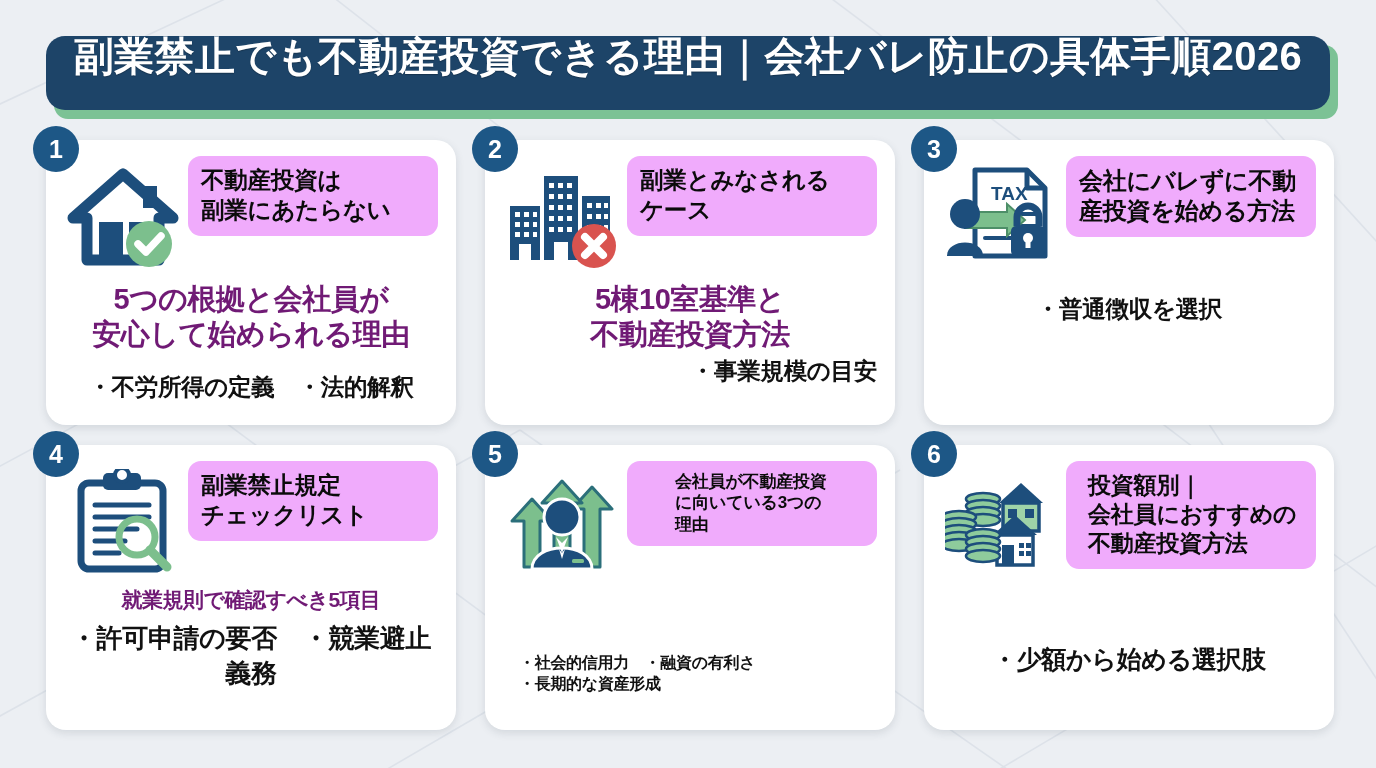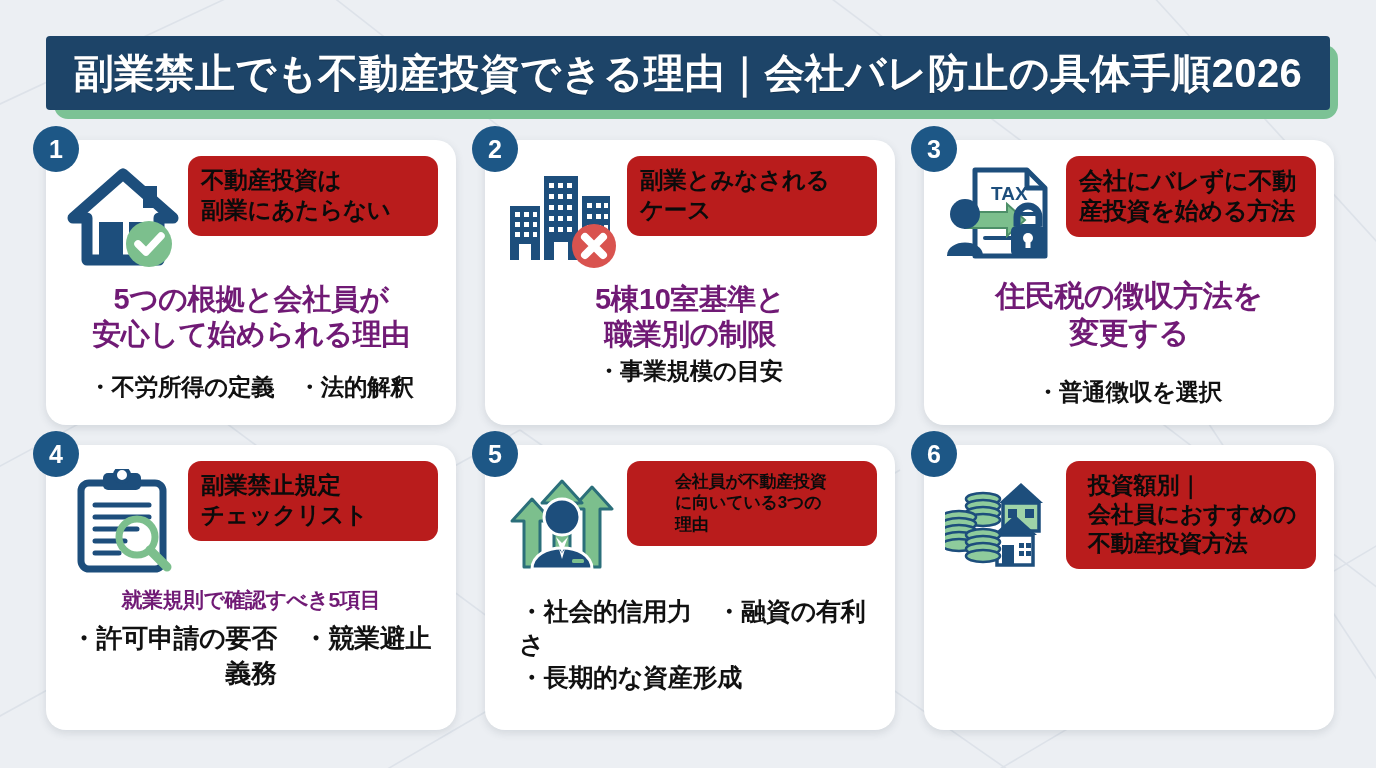--- a/index.html
+++ b/index.html
@@ -18,22 +18,22 @@
   
   #title-wrap{
     position:absolute;left:46px;top:36px;width:1284px;height:74px;z-index:3;
   }
   #title-shadow{
     position:absolute;left:8px;top:9px;width:1284px;height:74px;
     background:#7cc295;border-radius:14px;
   }
   #title-bar{
     position:absolute;left:0;top:0;width:1284px;height:74px;
-    background:#1d4468;border-radius:4px;
-    display:flex;align-items:center;justify-content:center;
+    background:#1d4468;border-radius:19px;
+    display:flex;align-items:flex-start;justify-content:center;
   }
   #title-text{
     color:#ffffff;font-size:40px;font-weight:bold;letter-spacing:.4px;
     white-space:nowrap;line-height:1;
     text-shadow:0 1px 1px rgba(0,0,0,.25);
   }
 
   
   #grid{
     position:absolute;left:46px;top:140px;width:1288px;height:600px;z-index:2;
@@ -62,48 +62,48 @@
     display:flex;align-items:flex-start;gap:6px;
     min-height:108px;
   }
   .icon-box{
     flex:0 0 118px;width:118px;height:112px;
     display:flex;align-items:flex-end;justify-content:center;
   }
   .icon-box svg{display:block;}
   .chip{
     flex:1 1 auto;align-self:flex-start;
-    background:#b91c1c;border-radius:13px;
+    background:#f0abfc;border-radius:13px;
     padding:10px 12px 11px 13px;
     box-sizing:border-box;
     color:#0b0b0b;font-size:23.5px;font-weight:bold;
     line-height:1.26;letter-spacing:-.2px;
     white-space:pre-line;
   }
   .headline{
     margin-top:14px;text-align:center;
     color:#701a75;font-size:29px;font-weight:bold;
     line-height:1.22;letter-spacing:-.5px;white-space:pre-line;
   }
   .bullets{
     margin-top:auto;text-align:center;
     color:#111111;font-size:23.5px;font-weight:bold;
     line-height:1.32;letter-spacing:-.3px;white-space:pre-line;
     padding-bottom:4px;
   }
   .c4 .headline{font-size:21px;}
   .c4 .bullets{font-size:26px;}
   .c5 .chip{font-size:17px;padding-left:48px;}
-  .c5 .bullets{font-size:25px;text-align:left;padding-left:16px;padding-bottom:22px;}
+  .c5 .bullets{font-size:16px;text-align:left;padding-left:16px;padding-bottom:22px;}
   .c6 .chip{font-size:23px;padding-left:22px;}
   .c6 .bullets{font-size:25px;padding-bottom:40px;}
   .c3 .chip{font-size:24px;}
   .c3 .headline{font-size:30px;}
   .c1 .bullets{padding-bottom:8px;}
-  .c2 .bullets{padding-bottom:24px;}
+  .c2 .bullets{padding-bottom:24px;text-align:right;}
   .c3 .bullets{padding-bottom:20px;margin-top:26px;}
   .c4 .bullets{padding-bottom:26px;}
 </style>
 </head>
 <body>
 
 <div id="stage">
 
   <svg id="bg-pattern" viewBox="0 0 1376 768" width="1376" height="768" preserveAspectRatio="none">
     <rect x="0" y="0" width="1376" height="768" fill="#eceff3"></rect>
@@ -201,21 +201,21 @@
                 <rect x="98" y="61" width="4" height="5"></rect>
             </g>
             <circle cx="88" cy="82" r="22" fill="#d9534f"></circle>
             <path d="M79 73 L97 91 M97 73 L79 91" stroke="#ffffff" stroke-width="8" stroke-linecap="round"></path>
           </svg>
         </div>
         <div class="chip">副業とみなされる
 ケース</div>
       </div>
       <div class="headline">5棟10室基準と
-職業別の制限</div>
+不動産投資方法</div>
       <div class="bullets">・事業規模の目安</div>
     </div>
 
     <div class="card c3">
       <div class="num-badge">3</div>
       <div class="card-top">
         <div class="icon-box">
           <svg viewBox="0 0 112 104" width="112" height="104">
             <path d="M30 6 L82 6 L100 24 L100 92 L30 92 Z" fill="#ffffff" stroke="#1d4e7c" stroke-width="5" stroke-linejoin="round"></path>
             <path d="M82 6 L82 24 L100 24" fill="none" stroke="#1d4e7c" stroke-width="5" stroke-linejoin="round"></path>
@@ -230,22 +230,20 @@
             <path d="M2 92 C2 74 38 74 38 92 Z" fill="#1d4e7c"></path>
             <rect x="66" y="62" width="34" height="30" rx="5" fill="#1d4e7c"></rect>
             <path d="M72 62 L72 53 A11 11 0 0 1 94 53 L94 62" fill="none" stroke="#1d4e7c" stroke-width="7"></path>
             <circle cx="83" cy="74" r="5" fill="#ffffff"></circle>
             <rect x="80.5" y="74" width="5" height="10" fill="#ffffff"></rect>
           </svg>
         </div>
         <div class="chip">会社にバレずに不動
 産投資を始める方法</div>
       </div>
-      <div class="headline">住民税の徴収方法を
-変更する</div>
       <div class="bullets">・普通徴収を選択</div>
     </div>
 
     <div class="card c4">
       <div class="num-badge">4</div>
       <div class="card-top">
         <div class="icon-box">
           <svg viewBox="0 0 112 104" width="112" height="104">
             <rect x="14" y="14" width="82" height="86" rx="8" fill="#ffffff" stroke="#1d4e7c" stroke-width="7"></rect>
             <rect x="36" y="4" width="38" height="17" rx="5" fill="#1d4e7c"></rect>
@@ -332,16 +330,17 @@
               <ellipse cx="38" cy="80" rx="17" ry="6"></ellipse>
                 <ellipse cx="38" cy="87" rx="17" ry="6"></ellipse>
             </g>
           </svg>
         </div>
         <div class="chip">投資額別｜
 会社員におすすめの
 不動産投資方法</div>
       </div>
       <div class="headline"></div>
+      <div class="bullets">・少額から始める選択肢</div>
     </div>
 
   </div>
 </div>
 
 </body></html>

